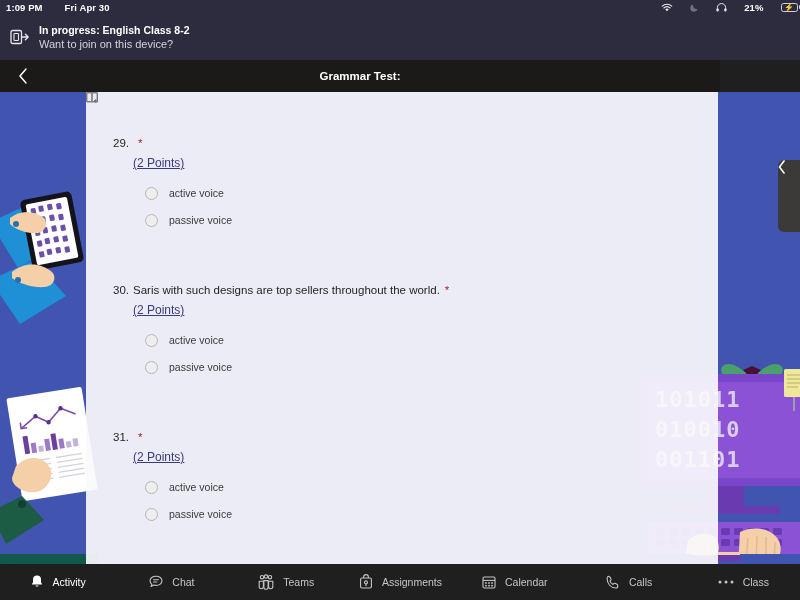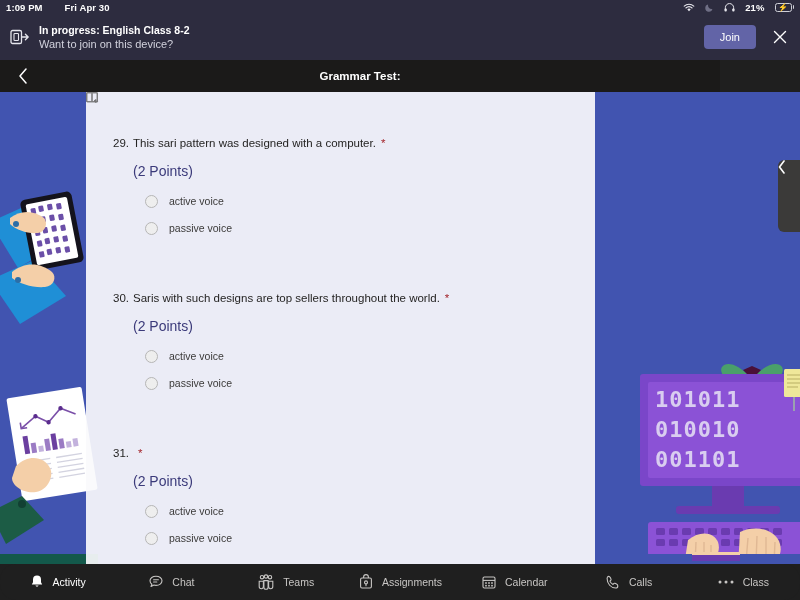--- a/index.html
+++ b/index.html
@@ -11,21 +11,21 @@
   }
 
   
   .statusbar{
     position:absolute; left:0; top:0; width:800px; height:14px;
     background:#2d2c3f; color:#fff;
     display:flex; align-items:center; z-index:40;
     font-size:9.5px; font-weight:bold; letter-spacing:.1px;
   }
   .sb-left{ display:flex; align-items:center; gap:22px; padding-left:6px; }
-  .sb-right{ margin-left:auto; display:flex; align-items:center; gap:10px; padding-right:6px; }
+  .sb-right{ margin-left:auto; display:flex; align-items:center; gap:17px; }
   .sb-right svg{ display:block; }
   .batt{ display:flex; align-items:center; }
   .batt-body{
     width:17px; height:9px; border:1px solid #cfd0d8; border-radius:2.5px;
     padding:1px; position:relative;
   }
   .batt-fill{ width:100%; height:100%; background:#4cd964; border-radius:1px; }
   .batt-cap{ width:1.5px; height:4px; background:#cfd0d8; border-radius:0 1px 1px 0; margin-left:1px;}
   .bolt{ position:absolute; left:50%; top:50%; transform:translate(-50%,-50%); font-size:8px; color:#17321c; }
 
@@ -67,36 +67,36 @@
   
   .drawer-handle{
     position:absolute; right:0; top:68px; width:22px; height:72px;
     background:#3b3a39; border-radius:6px 0 0 6px;
     display:flex; align-items:center; justify-content:center;
     color:#fff; cursor:pointer; z-index:12;
   }
 
   
   .panel{
-    position:absolute; left:86px; top:0; width:509px; height:472px;
+    position:absolute; left:86px; top:0; width:632px; height:472px;
     background:rgba(250,250,252,.92); z-index:10; overflow:hidden;
   }
   .q-list{ padding:44px 0 0 0; }
   .question{ padding:0 30px 0 26px; margin-bottom:42px; }
   .q-head{ display:flex; align-items:flex-start; }
   .q-num{
     font-size:11.5px; color:#252423; line-height:15px;
     min-width:21px; text-align:right; padding-right:4px; flex:0 0 auto;
   }
   .q-body{ flex:1 1 auto; }
   .q-line{ display:flex; align-items:flex-start; flex-wrap:nowrap; }
   .q-text{ font-size:11.5px; color:#252423; line-height:15px; }
   .q-req{ color:#a4262c; font-size:11.5px; margin-left:5px; line-height:15px; }
   .q-reader{ margin-left:14px; flex:0 0 auto; opacity:.62; cursor:pointer; }
-  .q-points{ font-size:14px; color:#3b3a7a; line-height:16px; margin-top:12px; }
+  .q-points{ font-size:12px; color:#3b3a7a; line-height:16px; margin-top:4px;text-decoration:underline; }
   .opts{ margin-top:16px; padding-left:12px; }
   .opt{ display:flex; align-items:flex-start; margin-bottom:14px; cursor:pointer; }
   .radio{
     width:13px; height:13px; border-radius:50%;
     border:1px solid #b6b6b6; background:#eeeeee; flex:0 0 auto;
   }
   .opt-label{ font-size:10.5px; color:#3b3a39; margin-left:11px; }
 
   
   .bottomnav{
@@ -151,28 +151,20 @@
   <div class="banner-icon">
     <svg width="20" height="17" viewBox="0 0 20 17">
       <rect x="1" y="1.5" width="10.5" height="13" rx="1.6" stroke="#e6e6ed" stroke-width="1.3" fill="none"></rect>
       <rect x="4" y="4.5" width="4.5" height="7" rx="0.8" stroke="#e6e6ed" stroke-width="1.1" fill="none"></rect>
       <path d="M12.2 8h5.6M15.4 5.3 18.2 8l-2.8 2.7" stroke="#e6e6ed" stroke-width="1.3" fill="none" stroke-linecap="round" stroke-linejoin="round"></path>
     </svg>
   </div>
   <div class="banner-text">
     <div class="banner-title">In progress: English Class 8-2</div>
     <div class="banner-sub">Want to join on this device?</div>
-  </div>
-  <div class="banner-actions">
-    <button class="join-btn">Join</button>
-    <span class="close-x">
-      <svg width="14" height="14" viewBox="0 0 14 14">
-          <path d="M1.5 1.5 12.5 12.5M12.5 1.5 1.5 12.5" stroke="#ffffff" stroke-width="1.4" stroke-linecap="round"></path>
-        </svg>
-    </span>
   </div>
 </div>
 
 <div class="header">
   <span class="back-chev">
     <svg width="10" height="16" viewBox="0 0 10 16">
         <path d="M8 1 2 8l6 7" stroke="#ffffff" stroke-width="1.5" fill="none" stroke-linecap="round" stroke-linejoin="round"></path>
       </svg>
   </span>
   <div class="header-title">Grammar Test:</div>
@@ -320,21 +312,20 @@
   </div>
 
   <div class="panel">
     <div class="q-list">
 
       <div class="question">
         <div class="q-head">
           <div class="q-num">29.</div>
           <div class="q-body">
             <div class="q-line">
-              <span class="q-text">This sari pattern was designed with a computer.</span>
               <span class="q-req">*</span>
               <span class="q-reader">
                 <svg width="14" height="13" viewBox="0 0 14 13">
                   <rect x="0.7" y="0.7" width="10.6" height="9" rx="0.8" stroke="#6f6f6f" stroke-width="1.1" fill="none"></rect>
                   <path d="M6 1.2v8" stroke="#6f6f6f" stroke-width="1.1"></path>
                   <path d="M8 8.6l2.2-1.6v4l-2.2-1.6z" fill="#6f6f6f"></path>
                   <path d="M11.2 8.4a1.6 1.6 0 0 1 0 1.8" stroke="#6f6f6f" stroke-width="0.9" fill="none"></path>
                 </svg>
               </span>
             </div>

